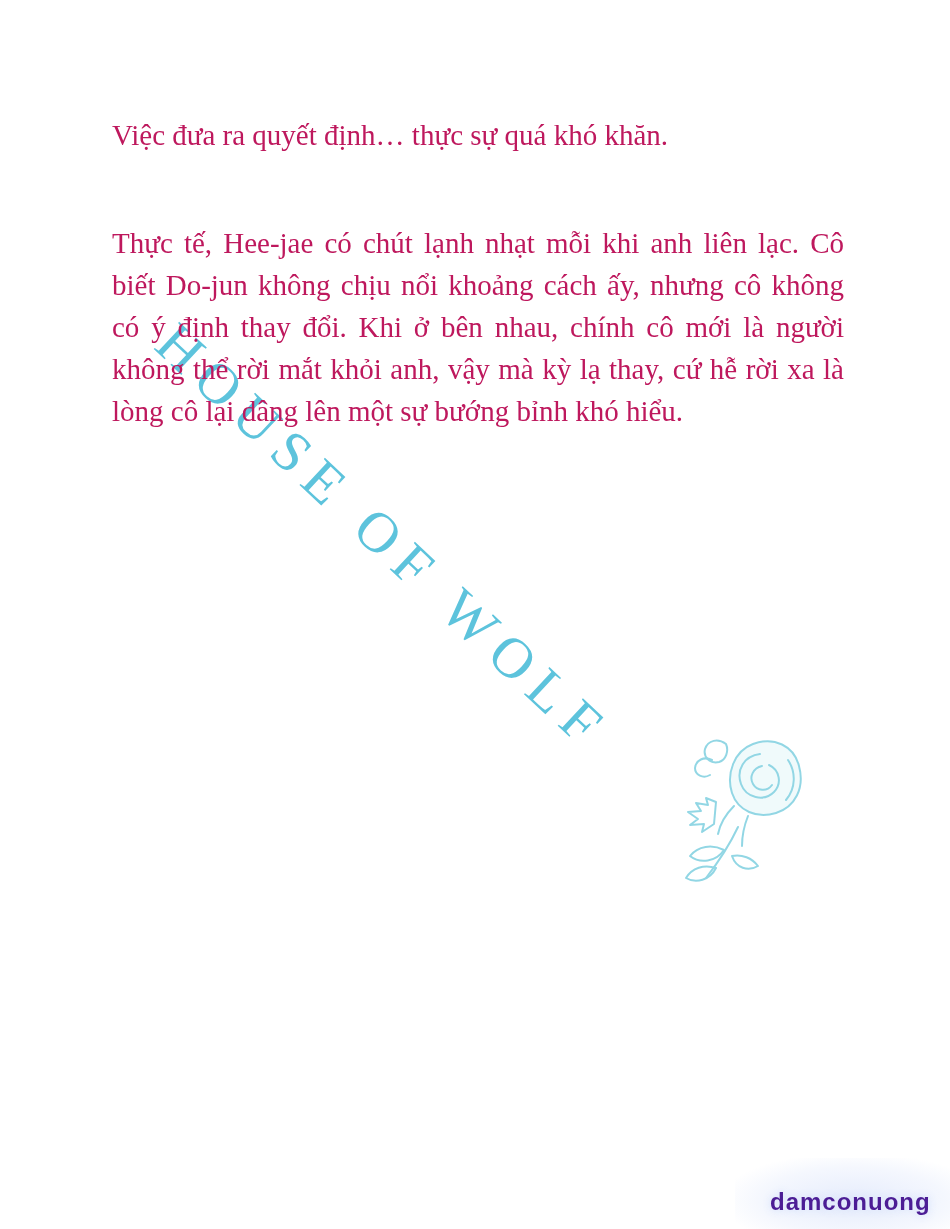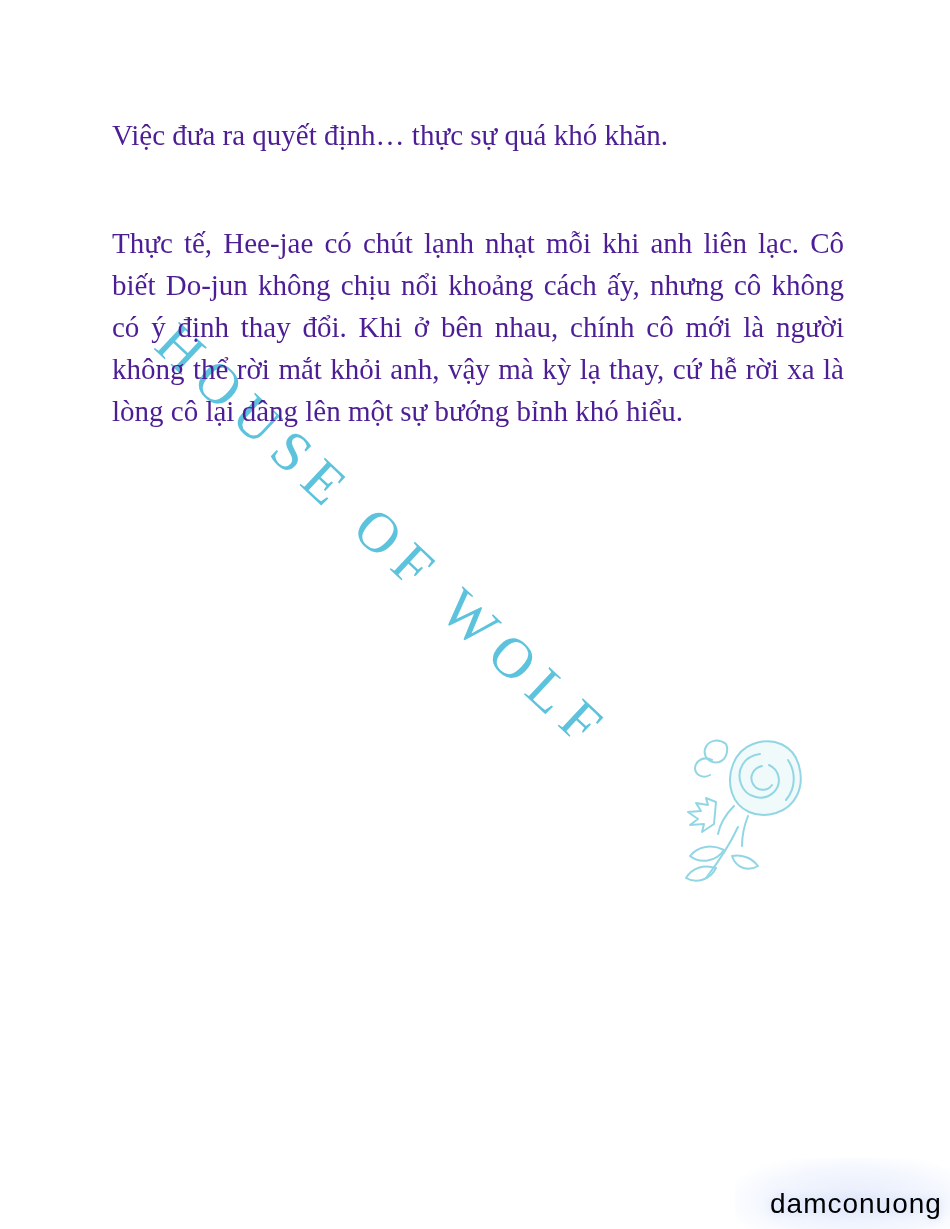--- a/index.html
+++ b/index.html
@@ -54,41 +54,41 @@
     top: 1158px;
     width: 215px;
     height: 71px;
     background: radial-gradient(ellipse at 55% 60%, rgba(216,226,250,0.65) 0%, rgba(225,233,252,0.35) 55%, rgba(255,255,255,0) 80%);
   }
   .wm-credit {
     position: absolute;
     left: 770px;
     top: 1188px;
     font-family: "Liberation Sans", sans-serif;
-    font-weight: 400;
-    font-size: 28px;
+    font-weight: 700;
+    font-size: 24px;
     letter-spacing: 1px;
-    color: #000000;
+    color: #4c1d95;
     text-shadow: 0 0 4px #e6edfd, 0 0 9px rgba(205,218,250,0.9);
   }
 
   
   .content {
     position: absolute;
     left: 112px;
     top: 114px;
     width: 732px;
     z-index: 2;
   }
   .content p {
     margin: 0 0 66px 0;
     font-family: "Liberation Serif", serif;
     font-size: 29px;
     line-height: 42px;
-    color: #4c1d95;
+    color: #be185d;
     text-align: justify;
   }
   .content p.bold {
     font-weight: 700;
   }
 </style>
 </head>
 <body>
 
 <div class="page">

